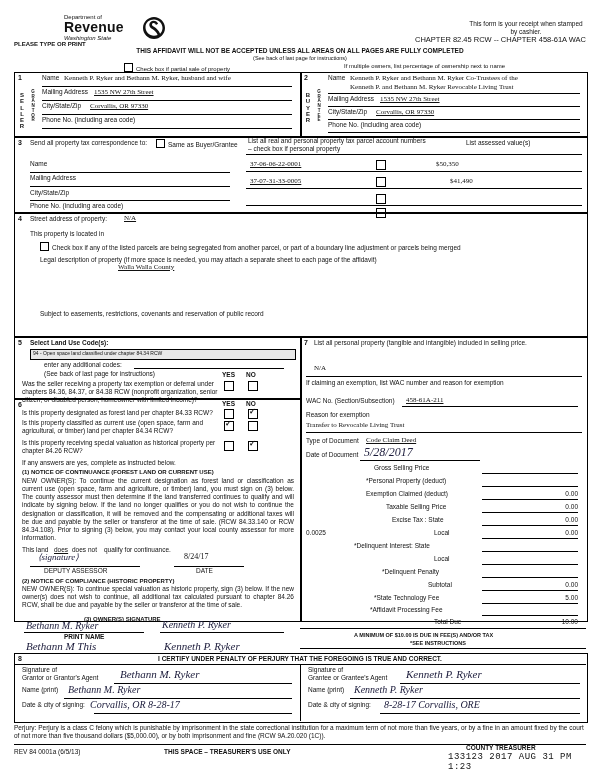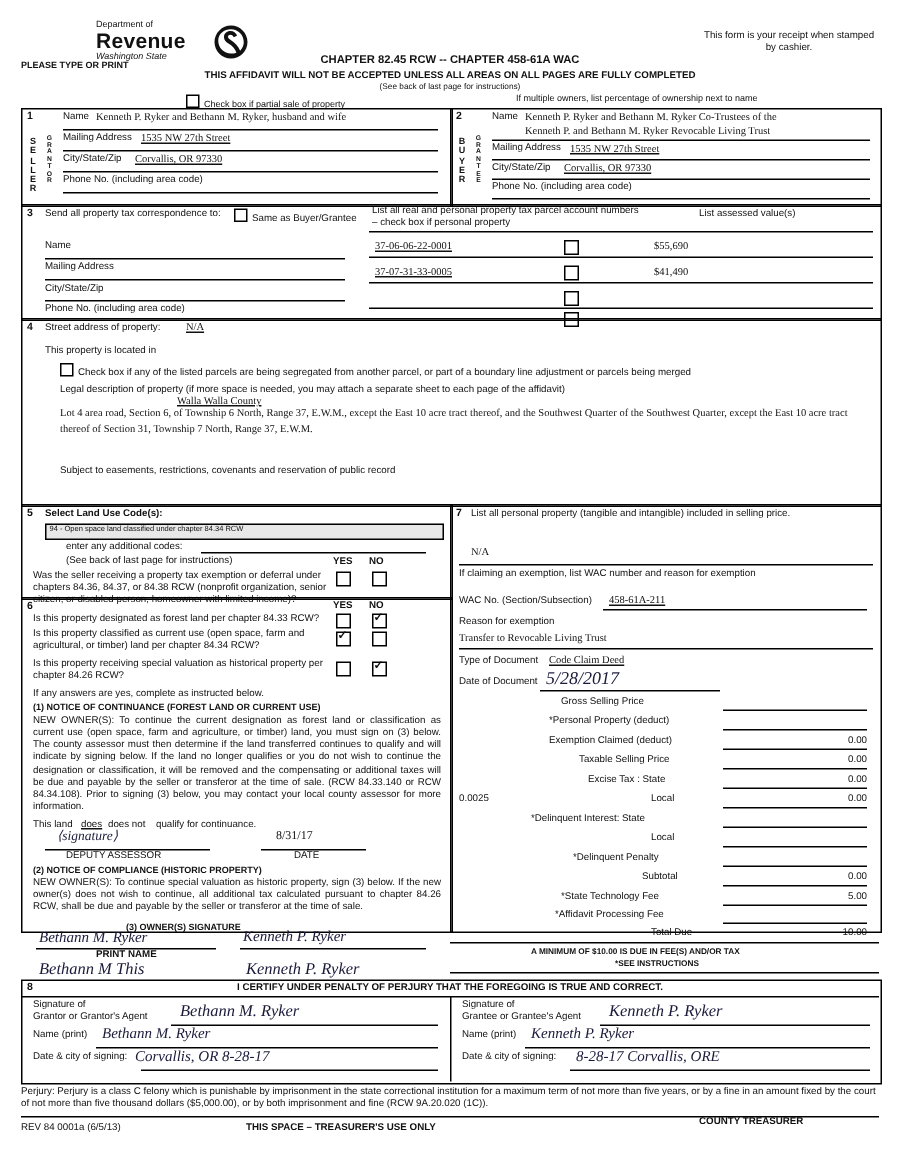--- a/index.html
+++ b/index.html
@@ -6,21 +6,21 @@
   body{width:600px;height:773px;font-family:"Liberation Sans",sans-serif;color:#111;}
   .page{position:relative;width:600px;height:773px;overflow:hidden;background:#fff;}
   .doc{position:absolute;left:14px;top:8px;width:572px;height:755px;}
   .hdr{position:relative;height:40px;}
   .dor-logo{position:absolute;left:50px;top:6px;font-size:6px;line-height:1.05;}
   .dor-dept{font-size:6px;}
   .dor-rev{font-size:14px;font-weight:bold;letter-spacing:.2px;}
   .dor-state{font-size:6px;font-style:italic;}
   .swirl{position:absolute;left:128px;top:8px;width:24px;height:24px;}
   .title{position:absolute;left:0;right:0;top:14px;text-align:center;font-size:11px;font-weight:bold;}
-  .subtitle{position:absolute;left:0;right:0;top:27px;text-align:center;font-size:7.5px;font-weight:bold;}
+  .subtitle{position:absolute;left:0;right:0;top:27px;text-align:right;font-size:7.5px;font-weight:normal;}
   .receipt{position:absolute;right:0;top:12px;width:120px;text-align:center;font-size:6.5px;line-height:1.25;}
   .ptp{position:absolute;left:0;top:33px;font-size:6px;font-weight:bold;}
   .warn{position:absolute;left:0;right:0;top:39px;text-align:center;font-size:6.5px;font-weight:bold;}
   .warn2{position:absolute;left:0;right:0;top:47px;text-align:center;font-size:5.5px;}
   .partial{position:absolute;left:110px;top:55px;font-size:6px;}
   .multi{position:absolute;left:330px;top:55px;font-size:6px;}
   .cbx{display:inline-block;width:7px;height:7px;border:1px solid #000;vertical-align:-1px;margin-right:3px;}
   .frame{position:absolute;border:1px solid #000;}
   .sec{position:absolute;font-size:6.5px;line-height:1.35;}
   .secnum{position:absolute;font-size:7px;font-weight:bold;}
@@ -99,47 +99,46 @@
   <div class="sec" style="left:16px;top:131px;">Send all property tax correspondence to:</div>
   <div class="sec" style="left:142px;top:131px;"><span class="cbx"></span><span>Same as Buyer/Grantee</span></div>
   <div class="sec" style="left:234px;top:129px;width:178px;line-height:1.2;">List all real and personal property tax parcel account numbers – check box if personal property</div>
   <div class="sec" style="left:452px;top:131px;">List assessed value(s)</div>
   <div class="line" style="left:232px;top:146px;width:336px;"></div>
 
   <div class="sec" style="left:16px;top:152px;">Name</div>
   <div class="line" style="left:16px;top:164px;width:200px;"></div>
   <div class="sec hw u" style="left:236px;top:152px;font-size:7px;">37-06-06-22-0001</div>
   <div class="box" style="left:362px;top:152px;width:8px;height:8px;"></div>
-  <div class="sec hw" style="left:422px;top:152px;font-size:7px;">$55,690</div>
+  <div class="sec hw" style="left:422px;top:152px;font-size:7px;">$50,350</div>
   <div class="line" style="left:232px;top:163px;width:336px;"></div>
 
   <div class="sec" style="left:16px;top:166px;">Mailing Address</div>
   <div class="line" style="left:16px;top:178px;width:200px;"></div>
   <div class="sec hw u" style="left:236px;top:169px;font-size:7px;">37-07-31-33-0005</div>
   <div class="box" style="left:362px;top:169px;width:8px;height:8px;"></div>
-  <div class="sec hw" style="left:422px;top:169px;font-size:7px;">$41,490</div>
+  <div class="sec hw" style="left:436px;top:169px;font-size:7px;">$41,490</div>
   <div class="line" style="left:232px;top:180px;width:336px;"></div>
 
   <div class="sec" style="left:16px;top:181px;">City/State/Zip</div>
   <div class="line" style="left:16px;top:192px;width:200px;"></div>
   <div class="box" style="left:362px;top:186px;width:8px;height:8px;"></div>
   <div class="line" style="left:232px;top:197px;width:336px;"></div>
 
   <div class="sec" style="left:16px;top:194px;">Phone No. (including area code)</div>
   <div class="box" style="left:362px;top:200px;width:8px;height:8px;"></div>
 
   <div class="frame" style="left:0;top:204px;width:572px;height:124px;"></div>
   <div class="secnum" style="left:4px;top:207px;">4</div>
   <div class="sec" style="left:16px;top:207px;">Street address of property:</div>
   <div class="sec hw u" style="left:110px;top:206px;font-size:7px;">N/A</div>
   <div class="sec" style="left:16px;top:222px;">This property is located in</div>
   <div class="sec hw u" style="left:104px;top:221px;font-size:7px;margin-top:34px;">Walla Walla County</div>
   <div class="sec" style="left:26px;top:234px;width:520px;"><span class="cbx"></span><span>Check box if any of the listed parcels are being segregated from another parcel, or part of a boundary line adjustment or parcels being merged</span></div>
   <div class="sec" style="left:26px;top:248px;">Legal description of property (if more space is needed, you may attach a separate sheet to each page of the affidavit)</div>
-  <div class="sec hw" style="left:26px;top:262px;width:530px;line-height:1.5;font-size:7px;">Lot 4 area road, Section 6, of Township 6 North, Range 37, E.W.M., except the East 10 acre tract thereof, and the Southwest Quarter of the Southwest Quarter, except the East 10 acre tract thereof of Section 31, Township 7 North, Range 37, E.W.M.</div>
   <div class="sec" style="left:26px;top:302px;">Subject to easements, restrictions, covenants and reservation of public record</div>
 
   <div class="frame" style="left:0;top:328px;width:286px;height:62px;"></div>
   <div class="secnum" style="left:4px;top:331px;">5</div>
   <div class="sec b" style="left:16px;top:331px;">Select Land Use Code(s):</div>
   <div class="box" style="left:16px;top:341px;width:264px;height:9px;background:#e8e8e8;"></div>
   <div class="sec" style="left:19px;top:342px;font-size:5px;">94 - Open space land classified under chapter 84.34 RCW</div>
   <div class="sec" style="left:30px;top:353px;">enter any additional codes:</div>
   <div class="line" style="left:120px;top:360px;width:150px;"></div>
   <div class="sec" style="left:30px;top:362px;">(See back of last page for instructions)</div>
@@ -168,21 +167,21 @@
   <div class="sec" style="left:8px;top:451px;">If any answers are yes, complete as instructed below.</div>
   <div class="sec b" style="left:8px;top:460px;font-size:6px;">(1) NOTICE OF CONTINUANCE (FOREST LAND OR CURRENT USE)</div>
   <div class="sec" style="left:8px;top:469px;width:272px;line-height:1.25;text-align:justify;">NEW OWNER(S): To continue the current designation as forest land or classification as current use (open space, farm and agriculture, or timber) land, you must sign on (3) below. The county assessor must then determine if the land transferred continues to qualify and will indicate by signing below. If the land no longer qualifies or you do not wish to continue the designation or classification, it will be removed and the compensating or additional taxes will be due and payable by the seller or transferor at the time of sale. (RCW 84.33.140 or RCW 84.34.108). Prior to signing (3) below, you may contact your local county assessor for more information.</div>
   <div class="sec" style="left:8px;top:538px;">This land</div>
   <div class="sec u" style="left:40px;top:538px;">does</div>
   <div class="sec" style="left:58px;top:538px;">does not</div>
   <div class="sec" style="left:90px;top:538px;">qualify for continuance.</div>
   <div class="sigs" style="position:absolute;left:24px;top:544px;">⟨signature⟩</div>
   <div class="line" style="left:16px;top:558px;width:110px;"></div>
   <div class="line" style="left:160px;top:558px;width:70px;"></div>
-  <div class="sec hw" style="left:170px;top:544px;font-size:8px;">8/31/17</div>
+  <div class="sec hw" style="left:170px;top:544px;font-size:8px;">8/24/17</div>
   <div class="sec" style="left:30px;top:559px;">DEPUTY ASSESSOR</div>
   <div class="sec" style="left:182px;top:559px;">DATE</div>
   <div class="sec b" style="left:8px;top:569px;font-size:6px;">(2) NOTICE OF COMPLIANCE (HISTORIC PROPERTY)</div>
   <div class="sec" style="left:8px;top:577px;width:272px;line-height:1.25;text-align:justify;">NEW OWNER(S): To continue special valuation as historic property, sign (3) below. If the new owner(s) does not wish to continue, all additional tax calculated pursuant to chapter 84.26 RCW, shall be due and payable by the seller or transferor at the time of sale.</div>
   <div class="sec b" style="left:70px;top:607px;font-size:6px;">(3) OWNER(S) SIGNATURE</div>
 
   <div class="sigs" style="position:absolute;left:12px;top:612px;font-size:10px;">Bethann M. Ryker</div>
   <div class="sigs" style="position:absolute;left:148px;top:611px;font-size:10px;">Kenneth P. Ryker</div>
   <div class="line" style="left:10px;top:624px;width:120px;"></div>
   <div class="line" style="left:146px;top:624px;width:124px;"></div>
@@ -274,15 +273,16 @@
   <div class="sec" style="left:294px;top:693px;">Date &amp; city of signing:</div>
   <div class="sig" style="position:absolute;left:370px;top:691px;font-size:10px;">8-28-17        Corvallis, ORE</div>
   <div class="line" style="left:366px;top:705px;width:200px;"></div>
 
   <div class="sec" style="left:0;top:716px;width:572px;line-height:1.3;">Perjury: Perjury is a class C felony which is punishable by imprisonment in the state correctional institution for a maximum term of not more than five years, or by a fine in an amount fixed by the court of not more than five thousand dollars ($5,000.00), or by both imprisonment and fine (RCW 9A.20.020 (1C)).</div>
   <div class="line" style="left:0;top:736px;width:572px;"></div>
 
   <div class="sec" style="left:0;top:740px;">REV 84 0001a (6/5/13)</div>
   <div class="sec b" style="left:150px;top:740px;">THIS SPACE – TREASURER'S USE ONLY</div>
   <div class="sec b" style="left:452px;top:736px;">COUNTY TREASURER</div>
+  <div class="stamp" style="position:absolute;left:434px;top:744px;">133123 2017 AUG 31 PM 1:23</div>
 
  </div>
 </div>
 
 </body></html>

